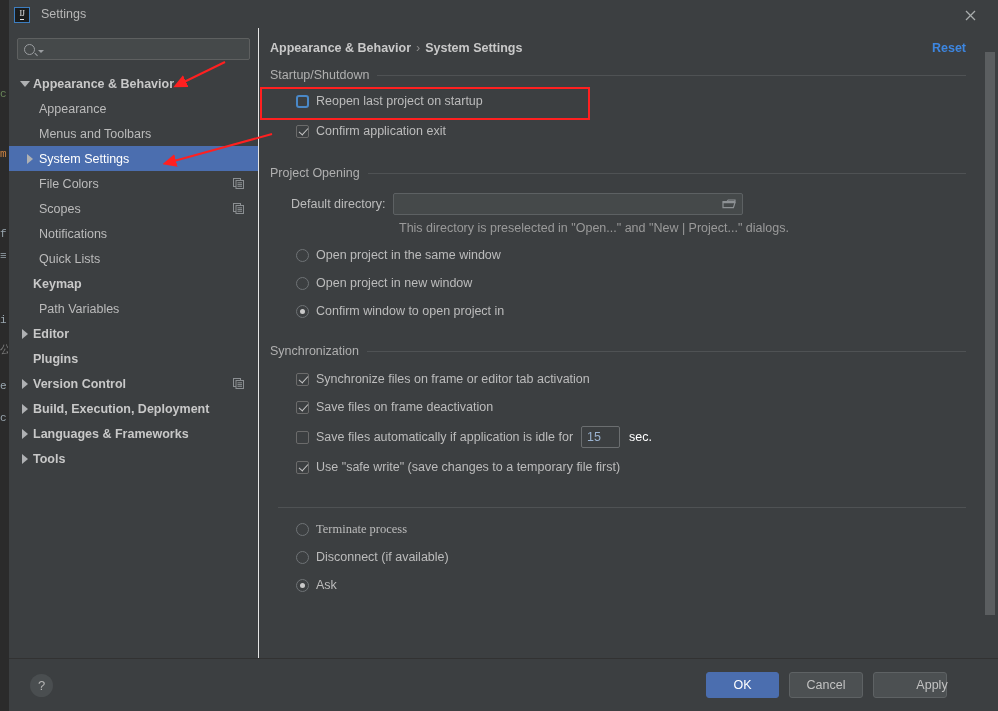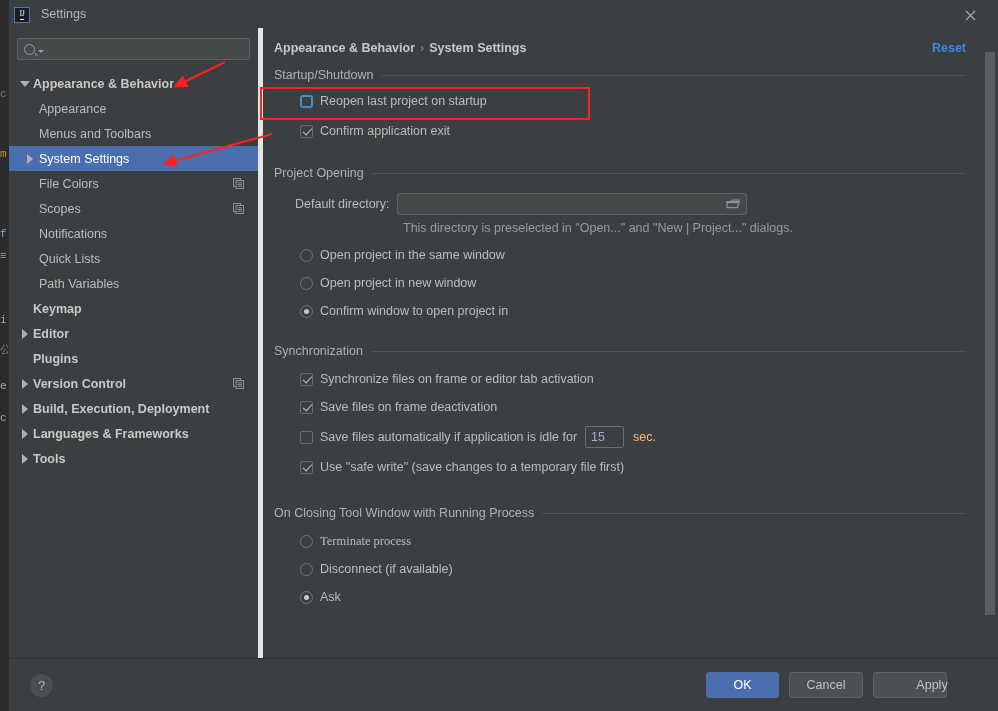--- a/index.html
+++ b/index.html
@@ -107,21 +107,21 @@
   .tree-row.sel .lbl{color:#ffffff;}
   .lvl0{padding-left:8px;}
   .lvl1{padding-left:30px;}
   .lvl1 .tw{margin-left:-17px;margin-right:1px;}
   .copy-icon{
     position:absolute;right:14px;top:7px;width:11px;height:11px;
   }
   
   #right{
     flex:1;background:#3c3f41;position:relative;overflow:hidden;
-    border-left:5px solid #e5e5e5;
+    border-left:1px solid #e5e5e5;
   }
   #breadcrumb{
     position:absolute;left:11px;top:13px;font-size:12.5px;
     font-weight:bold;color:#c9c9c9;white-space:nowrap;
   }
   #breadcrumb .sep{font-weight:normal;color:#8d8d8d;margin:0 5px;}
   #reset-link{
     position:absolute;right:32px;top:13px;font-size:12.5px;
     font-weight:bold;color:#3d86e0;cursor:pointer;
   }
@@ -175,21 +175,21 @@
     padding-left:129px;font-size:12.5px;color:#9a9a9a;margin-top:2px;
     margin-bottom:6px;
   }
   
   .spin{
     width:39px;height:22px;box-sizing:border-box;margin-left:8px;
     background:#3c3f41;border:1px solid #6b6e70;border-radius:2px;
     display:flex;align-items:center;padding-left:5px;
     font-size:12.5px;color:#9ab2d0;
   }
-  .unit{margin-left:9px;font-size:12.5px;color:#fdba74;}
+  .unit{margin-left:9px;font-size:12.5px;color:#ffffff;}
   
   #vscroll{
     position:absolute;right:3px;top:12px;width:10px;bottom:8px;
   }
   #vthumb{
     position:absolute;left:0;top:0;width:10px;height:563px;
     background:#5b5e60;border-radius:0;
   }
   
   #buttonbar{
@@ -299,27 +299,27 @@
               </svg></span>
           </div>
           <div class="tree-row lvl1">
             <span class="tw"></span>
             <span class="lbl">Notifications</span>
           </div>
           <div class="tree-row lvl1">
             <span class="tw"></span>
             <span class="lbl">Quick Lists</span>
           </div>
+          <div class="tree-row lvl0 top">
+            <span class="tw"></span>
+            <span class="lbl">Keymap</span>
+          </div>
           <div class="tree-row lvl1">
             <span class="tw"></span>
             <span class="lbl">Path Variables</span>
-          </div>
-          <div class="tree-row lvl0 top">
-            <span class="tw"></span>
-            <span class="lbl">Keymap</span>
           </div>
           <div class="tree-row lvl0 top">
             <span class="tw">
               <span class="tri-right"></span>
             </span>
             <span class="lbl">Editor</span>
           </div>
           <div class="tree-row lvl0 top">
             <span class="tw"></span>
             <span class="lbl">Plugins</span>
@@ -432,21 +432,20 @@
             <span class="unit">sec.</span>
           </div>
           <div class="opt-row">
             <span class="cb checked"></span>
             <span class="txt">Use "safe write" (save changes to a temporary file first)</span>
           </div>
         </div>
 
         <div class="section" style="margin-top:25px;">
           <div class="sec-head">
-            <span class="t">On Closing Tool Window with Running Process</span>
             <span class="line"></span>
           </div>
           <div class="opt-row" style="margin-top:7px;font-family:Liberation Serif, serif;">
             <span class="rb"></span>
             <span class="txt">Terminate process</span>
           </div>
           <div class="opt-row">
             <span class="rb"></span>
             <span class="txt">Disconnect (if available)</span>
           </div>

